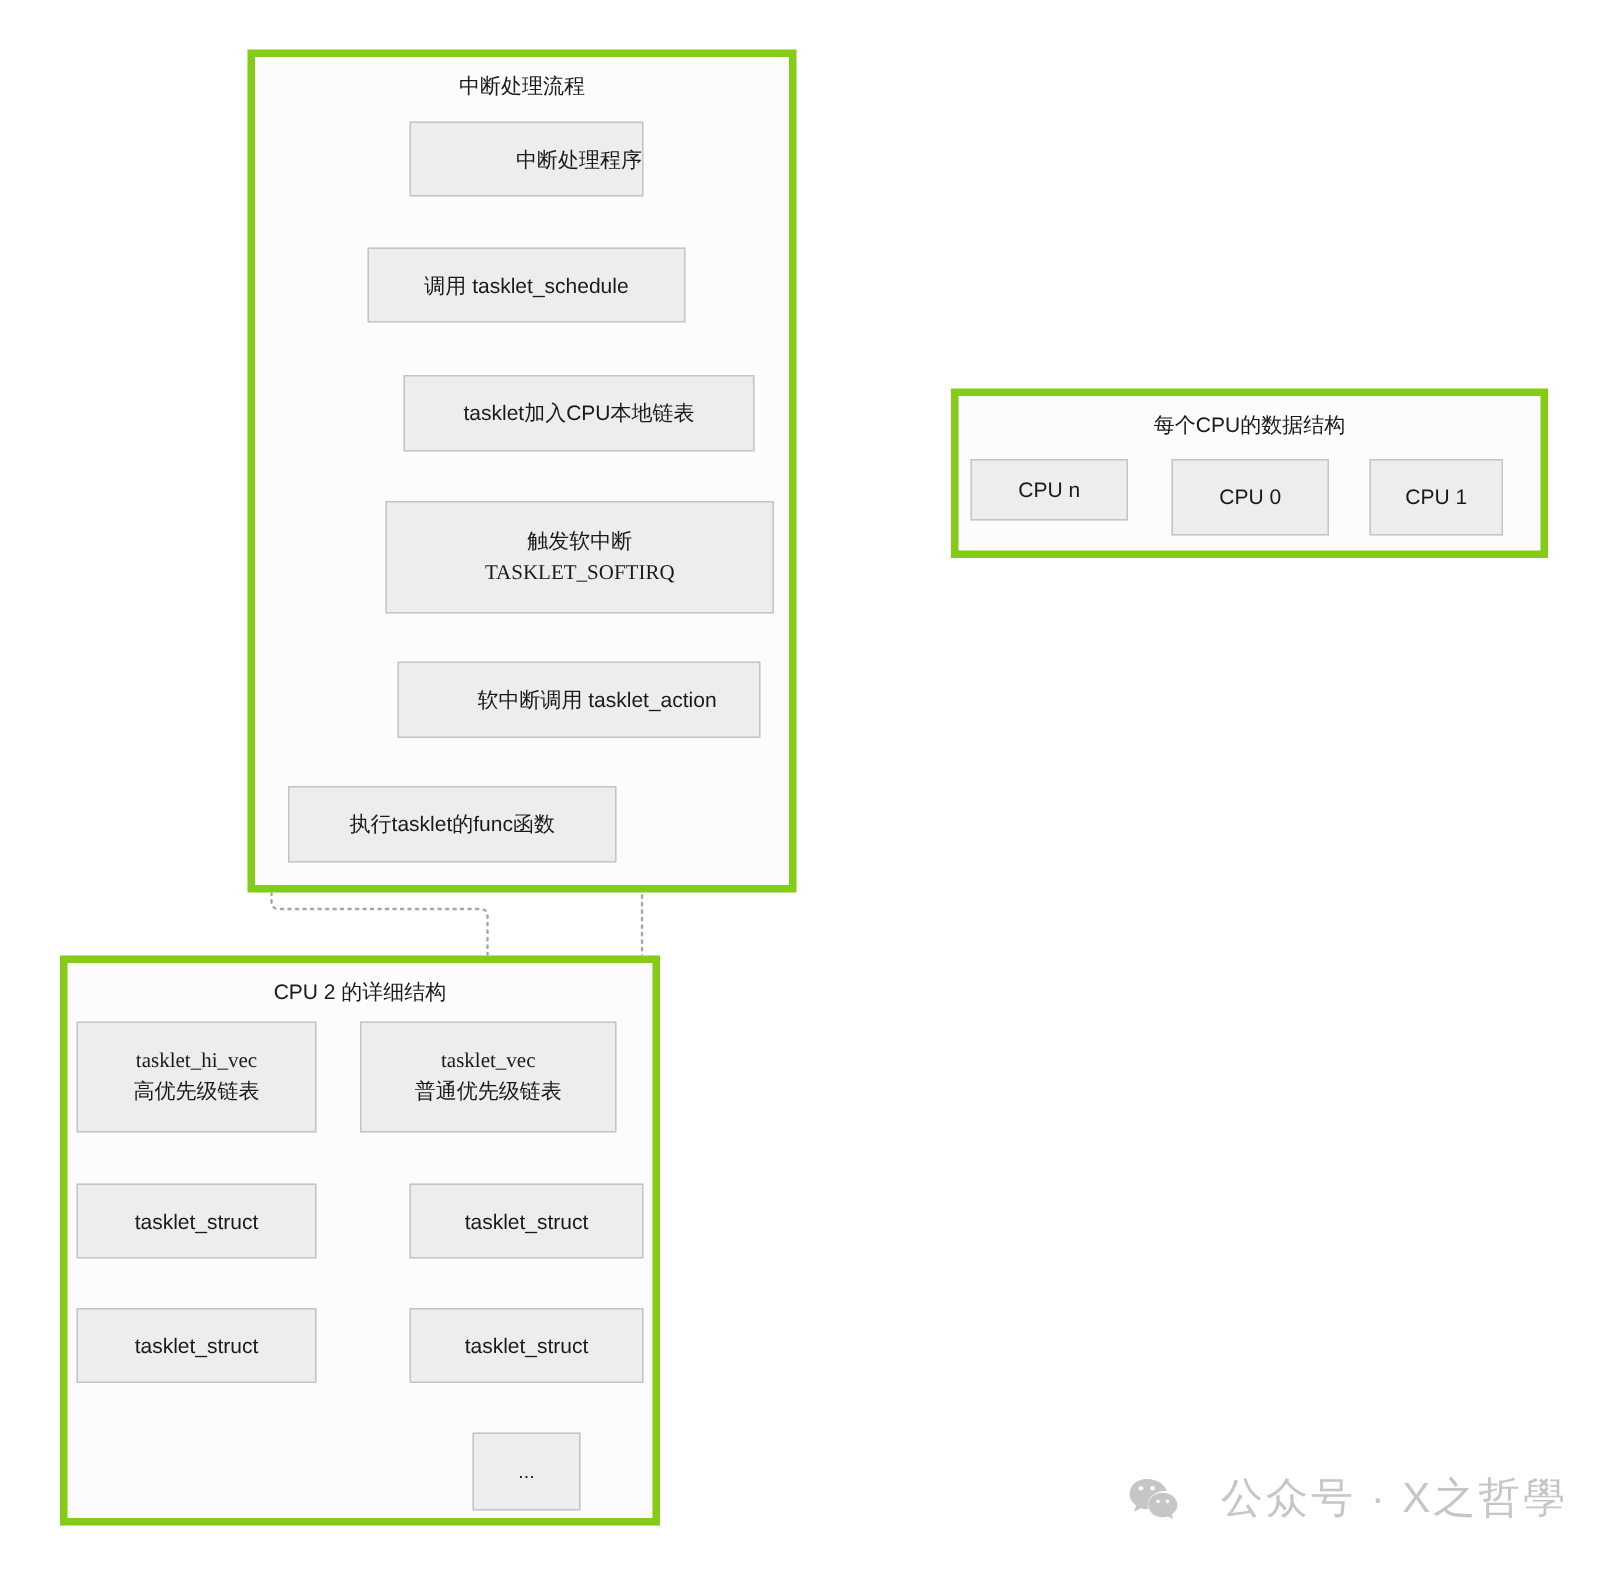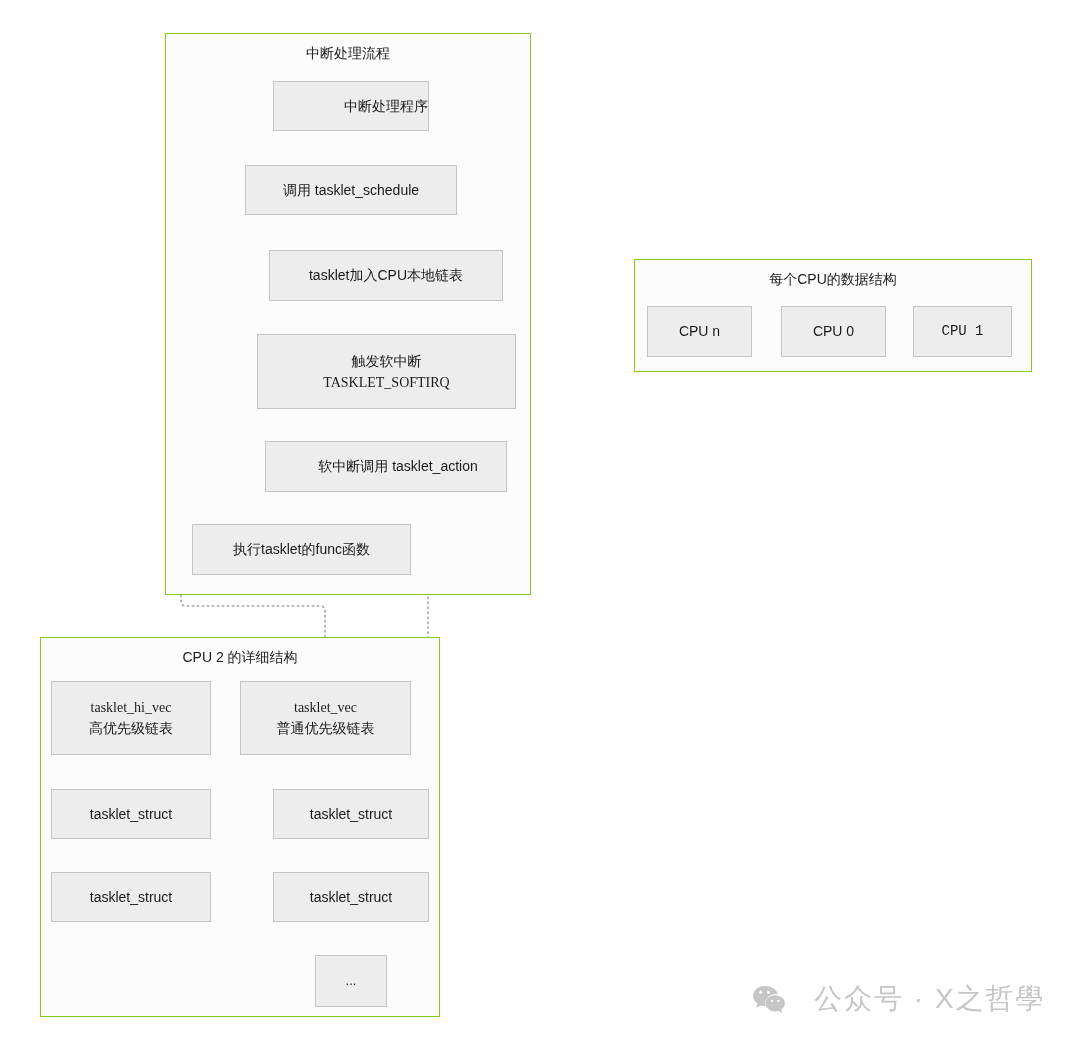--- a/index.html
+++ b/index.html
@@ -18,21 +18,21 @@
     position: absolute;
     left: 0; top: 0;
     width: 1068px;
     height: 1060px;
   }
   
   .group {
     position: absolute;
     box-sizing: border-box;
     background: #fcfcfc;
-    border: 1px solid #84cc16;
+    border: 5px solid #84cc16;
   }
   .group-title {
     position: absolute;
     left: 0;
     right: 0;
     text-align: center;
     font-size: 14px;
     color: #1a1a1a;
     white-space: nowrap;
   }
@@ -154,27 +154,27 @@
   </div>
 
   <div class="node" style="left:192px; top:524px; width:219px; height:51px;">
     <span>执行tasklet的func函数</span>
   </div>
 
   <div class="group" style="left:634px; top:259px; width:398px; height:113px;">
     <div class="group-title" style="top:11px;">每个CPU的数据结构</div>
   </div>
 
-  <div class="node" style="left:647px; top:306px; width:105px; height:51px;">
+  <div class="node" style="left:647px; top:306px; width:105px; height:41px;">
     <span>CPU n</span>
   </div>
   <div class="node" style="left:781px; top:306px; width:105px; height:51px;align-items:center;">
     <span>CPU 0</span>
   </div>
-  <div class="node" style="left:913px; top:306px; width:99px; height:51px;font-family:Liberation Mono, monospace;">
+  <div class="node" style="left:913px; top:306px; width:89px; height:51px;">
     <span>CPU 1</span>
   </div>
 
   <div class="group" style="left:40px; top:637px; width:400px; height:380px;">
     <div class="group-title" style="top:11px;">CPU 2 的详细结构</div>
   </div>
 
   <div class="node" style="left:51px; top:681px; width:160px; height:74px;">
     <span class="line2">tasklet_hi_vec</span>
     <span class="line2">高优先级链表</span>

